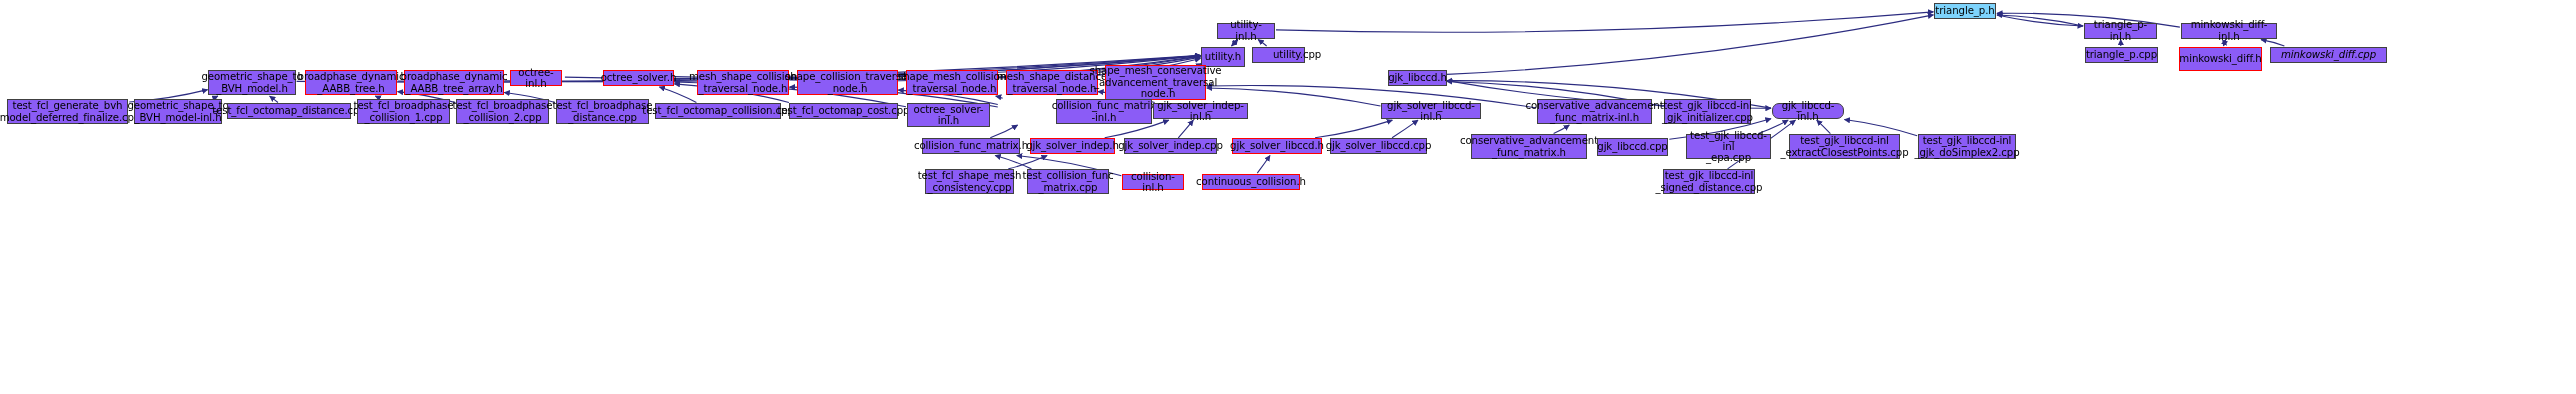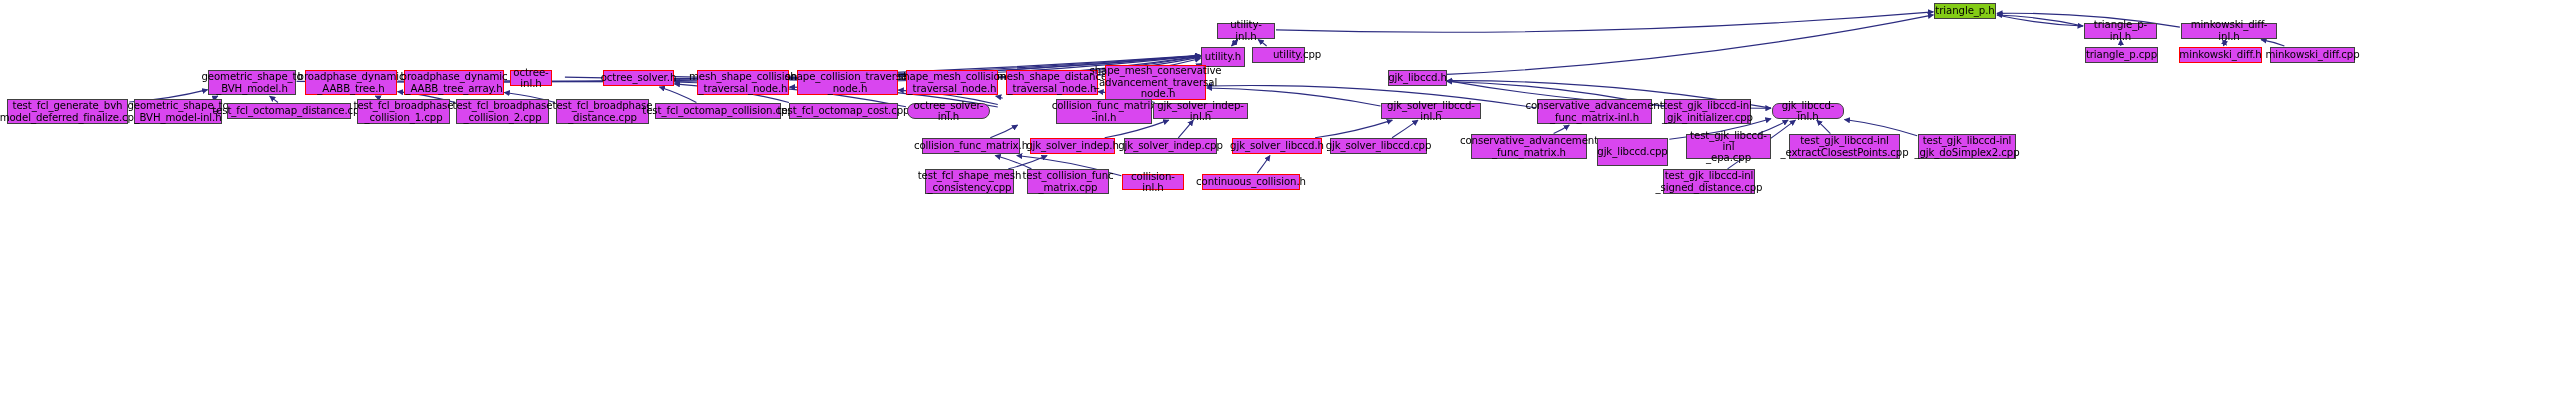--- a/index.html
+++ b/index.html
@@ -12,32 +12,32 @@
     overflow:hidden;
   }
   #edges{position:absolute;left:0;top:0;width:2576px;height:395px;}
   .node{
     position:absolute;
     box-sizing:border-box;
     display:flex;
     align-items:center;
     justify-content:center;
     text-align:center;
-    background:#d946ef;
+    background:#8b5cf6;
     border:0.7px solid #404040;
     color:#000000;
     font-size:10.2px;
     line-height:1.12;
     letter-spacing:-0.1px;
     white-space:pre-line;
     padding:0.7px 2.8px;
     z-index:5;
   }
   .node.red{border:0.7px solid #ff0000;}
-  .node.root{background:#84cc16;border:0.7px solid #404040;}
+  .node.root{background:#7dd3fc;border:0.7px solid #404040;}
 </style>
 </head>
 <body>
 
 <div id="graph">
   <svg id="edges" xmlns="http://www.w3.org/2000/svg" viewBox="0 0 3648 559" preserveAspectRatio="none">
     <defs>
       <marker id="ah" viewBox="0 0 10 10" refX="9" refY="5" markerWidth="5.5" markerHeight="5.5" orient="auto-start-reverse">
         <path d="M0,0 L10,5 L0,10 z" fill="#2c2c80"></path>
       </marker>
@@ -101,29 +101,29 @@
       </g>
   </svg>
   <div id="node-layer">
       <div class="node root" style="left: 1934px; top: 2.8px; width: 62px; height: 16px;">triangle_p.h</div>
       <div class="node" style="left: 1217px; top: 22.6px; width: 58px; height: 16px;">utility-inl.h</div>
       <div class="node" style="left: 2084px; top: 22.6px; width: 73px; height: 16px;">triangle_p-inl.h</div>
       <div class="node" style="left: 2181px; top: 22.6px; width: 96px; height: 16px;">minkowski_diff-inl.h</div>
       <div class="node" style="left: 1201px; top: 47px; width: 44px; height: 20px;">utility.h</div>
       <div class="node" style="left: 1252px; top: 47px; width: 53px; height: 16px; padding-left: 40px;">utility.cpp</div>
       <div class="node" style="left: 2085px; top: 47px; width: 73px; height: 16px;">triangle_p.cpp</div>
-      <div class="node red" style="left: 2179px; top: 47px; width: 83px; height: 16px;">minkowski_diff.h</div>
-      <div class="node" style="left: 2270px; top: 47px; width: 85px; height: 16px;">minkowski_diff.cpp</div>
+      <div class="node red" style="left: 2179px; top: 47px; width: 83px; height: 24px;">minkowski_diff.h</div>
+      <div class="node" style="left: 2270px; top: 47px; width: 117px; height: 16px; font-style: italic;">minkowski_diff.cpp</div>
       <div class="node" style="left: 208px; top: 70px; width: 88px; height: 25.4px;">geometric_shape_to
 _BVH_model.h</div>
       <div class="node red" style="left: 305px; top: 70px; width: 92px; height: 25.4px;">broadphase_dynamic
 _AABB_tree.h</div>
       <div class="node red" style="left: 404px; top: 70px; width: 100px; height: 25.4px;">broadphase_dynamic
 _AABB_tree_array.h</div>
-      <div class="node red" style="left: 510px; top: 70px; width: 42px; height: 16px;">octree-inl.h</div>
+      <div class="node red" style="left: 510px; top: 70px; width: 52px; height: 16px;">octree-inl.h</div>
       <div class="node red" style="left: 603px; top: 70px; width: 71px; height: 16px;">octree_solver.h</div>
       <div class="node red" style="left: 697px; top: 70px; width: 92px; height: 25.4px;">mesh_shape_collision
 _traversal_node.h</div>
       <div class="node red" style="left: 797px; top: 70px; width: 101px; height: 25.4px;">shape_collision_traversal
 _node.h</div>
       <div class="node red" style="left: 906px; top: 70px; width: 92px; height: 25.4px;">shape_mesh_collision
 _traversal_node.h</div>
       <div class="node red" style="left: 1006px; top: 70px; width: 92px; height: 25.4px;">mesh_shape_distance
 _traversal_node.h</div>
       <div class="node red" style="left: 1105px; top: 65px; width: 101px; height: 35px;">shape_mesh_conservative
@@ -136,38 +136,38 @@
 _BVH_model-inl.h</div>
       <div class="node" style="left: 227px; top: 103px; width: 124px; height: 16px;">test_fcl_octomap_distance.cpp</div>
       <div class="node" style="left: 357px; top: 99px; width: 93px; height: 25.4px;">test_fcl_broadphase
 _collision_1.cpp</div>
       <div class="node" style="left: 456px; top: 99px; width: 93px; height: 25.4px;">test_fcl_broadphase
 _collision_2.cpp</div>
       <div class="node" style="left: 556px; top: 99px; width: 93px; height: 25.4px;">test_fcl_broadphase
 _distance.cpp</div>
       <div class="node" style="left: 655px; top: 103px; width: 126px; height: 16px;">test_fcl_octomap_collision.cpp</div>
       <div class="node" style="left: 789px; top: 103px; width: 109px; height: 16px;">test_fcl_octomap_cost.cpp</div>
-      <div class="node" style="left: 907px; top: 103px; width: 83px; height: 16px; border-radius: 8px;">octree_solver-inl.h</div>
+      <div class="node" style="left: 907px; top: 103px; width: 83px; height: 24px;">octree_solver-inl.h</div>
       <div class="node" style="left: 1056px; top: 99px; width: 96px; height: 25.4px;">collision_func_matrix
 -inl.h</div>
       <div class="node" style="left: 1153px; top: 103px; width: 95px; height: 16px; text-align: center;">gjk_solver_indep-inl.h</div>
       <div class="node" style="left: 1381px; top: 103px; width: 100px; height: 16px;">gjk_solver_libccd-inl.h</div>
       <div class="node" style="left: 1537px; top: 99px; width: 115px; height: 25.4px;">conservative_advancement
 _func_matrix-inl.h</div>
       <div class="node" style="left: 1664px; top: 99px; width: 87px; height: 25.4px;">test_gjk_libccd-inl
 _gjk_initializer.cpp</div>
       <div class="node" style="left: 1772px; top: 103px; width: 72px; height: 16px; border-radius: 7px;">gjk_libccd-inl.h</div>
       <div class="node" style="left: 922px; top: 138px; width: 98px; height: 16px;">collision_func_matrix.h</div>
       <div class="node red" style="left: 1030px; top: 138px; width: 85px; height: 16px;">gjk_solver_indep.h</div>
       <div class="node" style="left: 1124px; top: 138px; width: 93px; height: 16px;">gjk_solver_indep.cpp</div>
       <div class="node red" style="left: 1232px; top: 138px; width: 90px; height: 16px;">gjk_solver_libccd.h</div>
       <div class="node" style="left: 1330px; top: 138px; width: 97px; height: 16px; text-align: center;">gjk_solver_libccd.cpp</div>
       <div class="node" style="left: 1471px; top: 134px; width: 116px; height: 25.4px;">conservative_advancement
 _func_matrix.h</div>
-      <div class="node" style="left: 1597px; top: 138px; width: 71px; height: 28px;">gjk_libccd.cpp</div>
+      <div class="node" style="left: 1597px; top: 138px; width: 71px; height: 18px;">gjk_libccd.cpp</div>
       <div class="node" style="left: 1686px; top: 134px; width: 85px; height: 25.4px;">test_gjk_libccd-inl
 _epa.cpp</div>
       <div class="node" style="left: 1789px; top: 134px; width: 111px; height: 25.4px;">test_gjk_libccd-inl
 _extractClosestPoints.cpp</div>
       <div class="node" style="left: 1918px; top: 134px; width: 98px; height: 25.4px;">test_gjk_libccd-inl
 _gjk_doSimplex2.cpp</div>
       <div class="node" style="left: 925px; top: 169px; width: 89px; height: 25.4px;">test_fcl_shape_mesh
 _consistency.cpp</div>
       <div class="node" style="left: 1027px; top: 169px; width: 82px; height: 25.4px;">test_collision_func
 _matrix.cpp</div>

